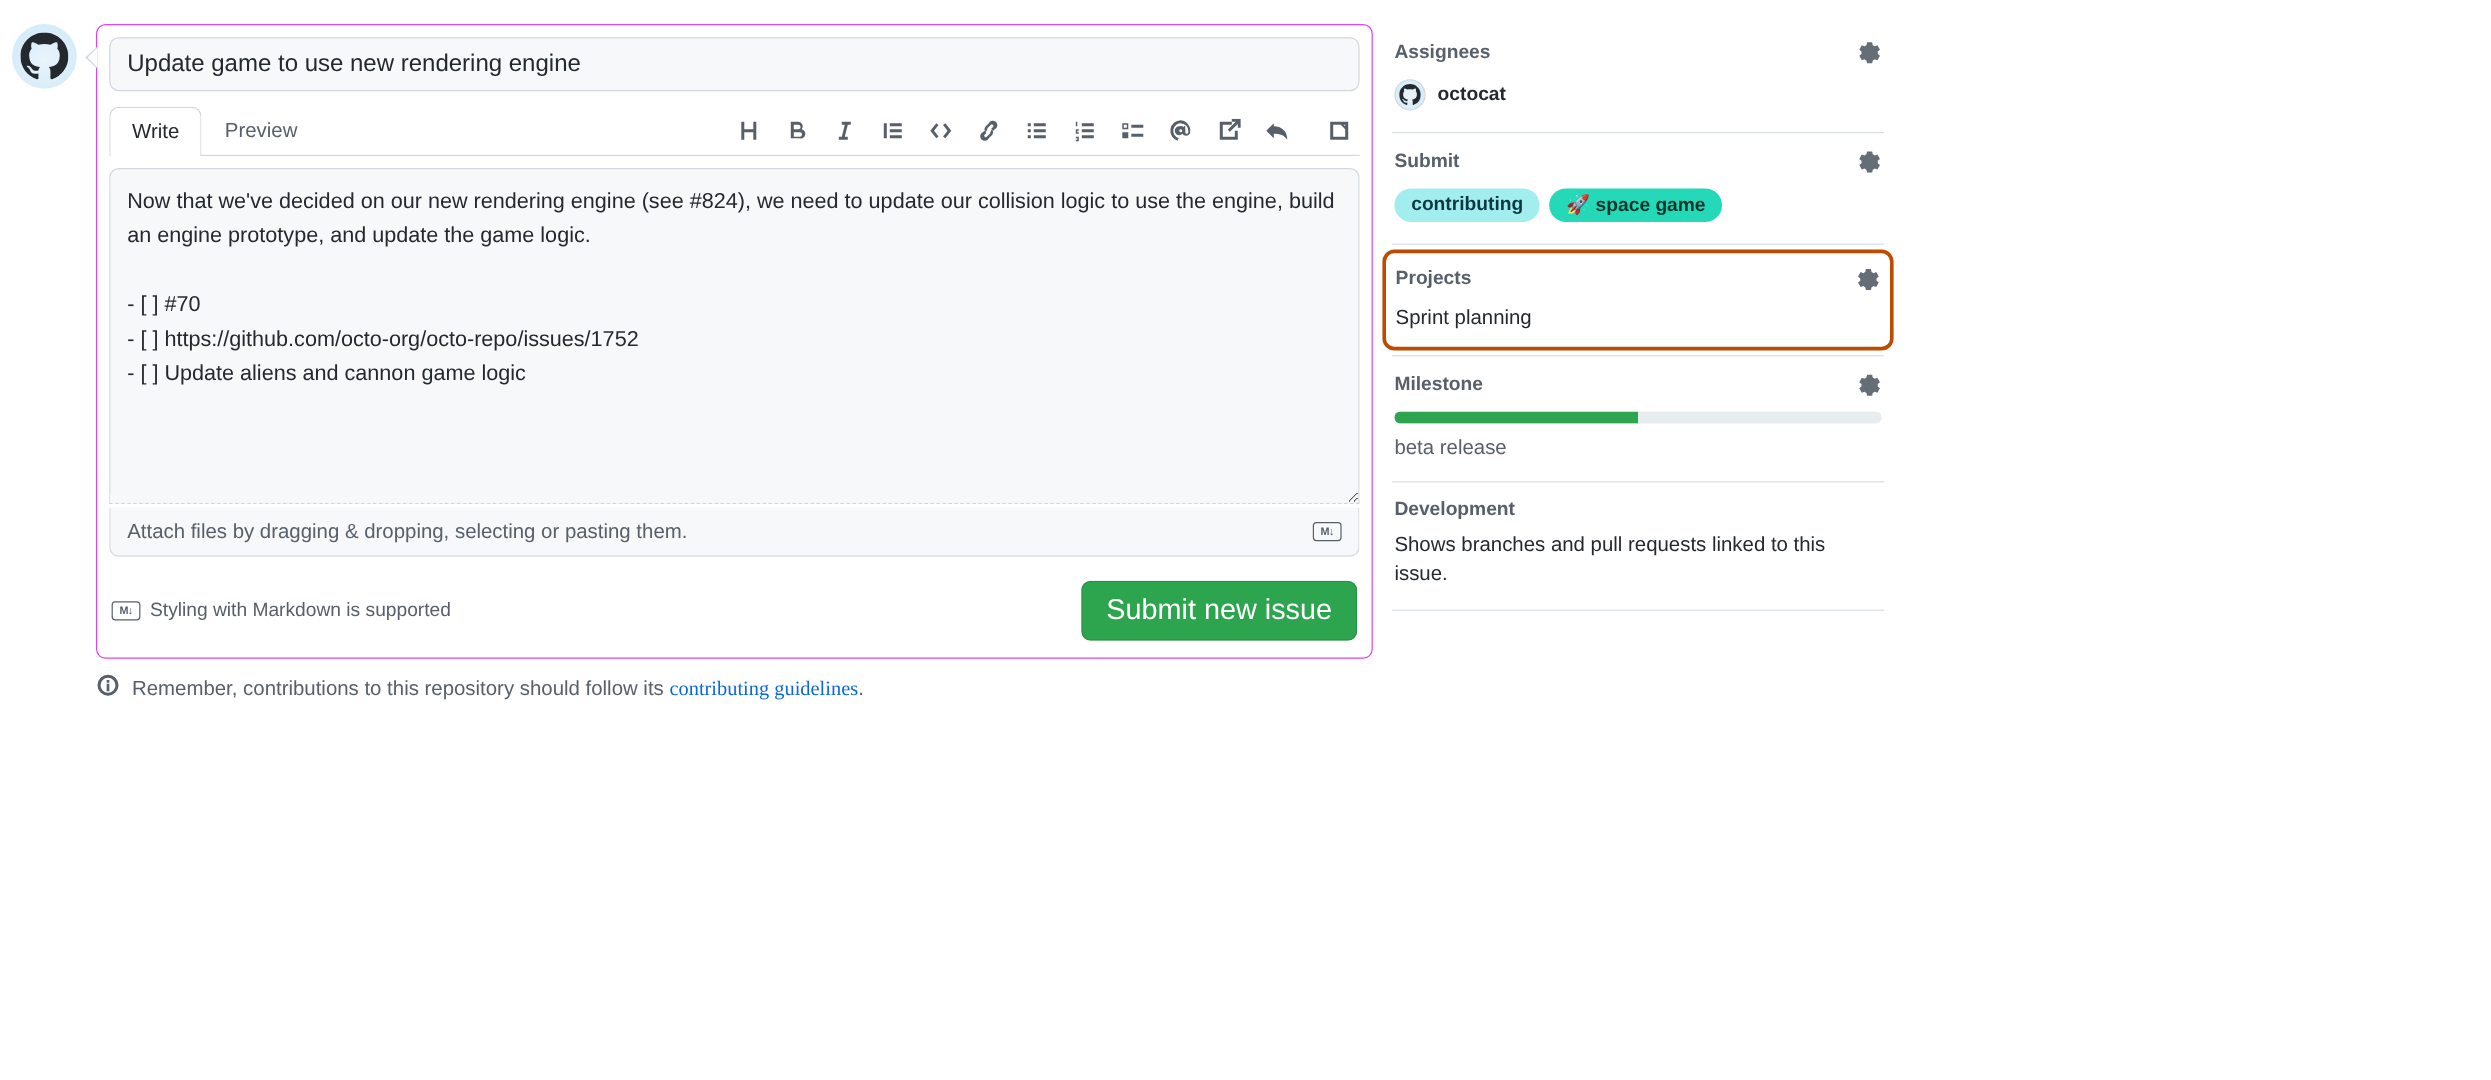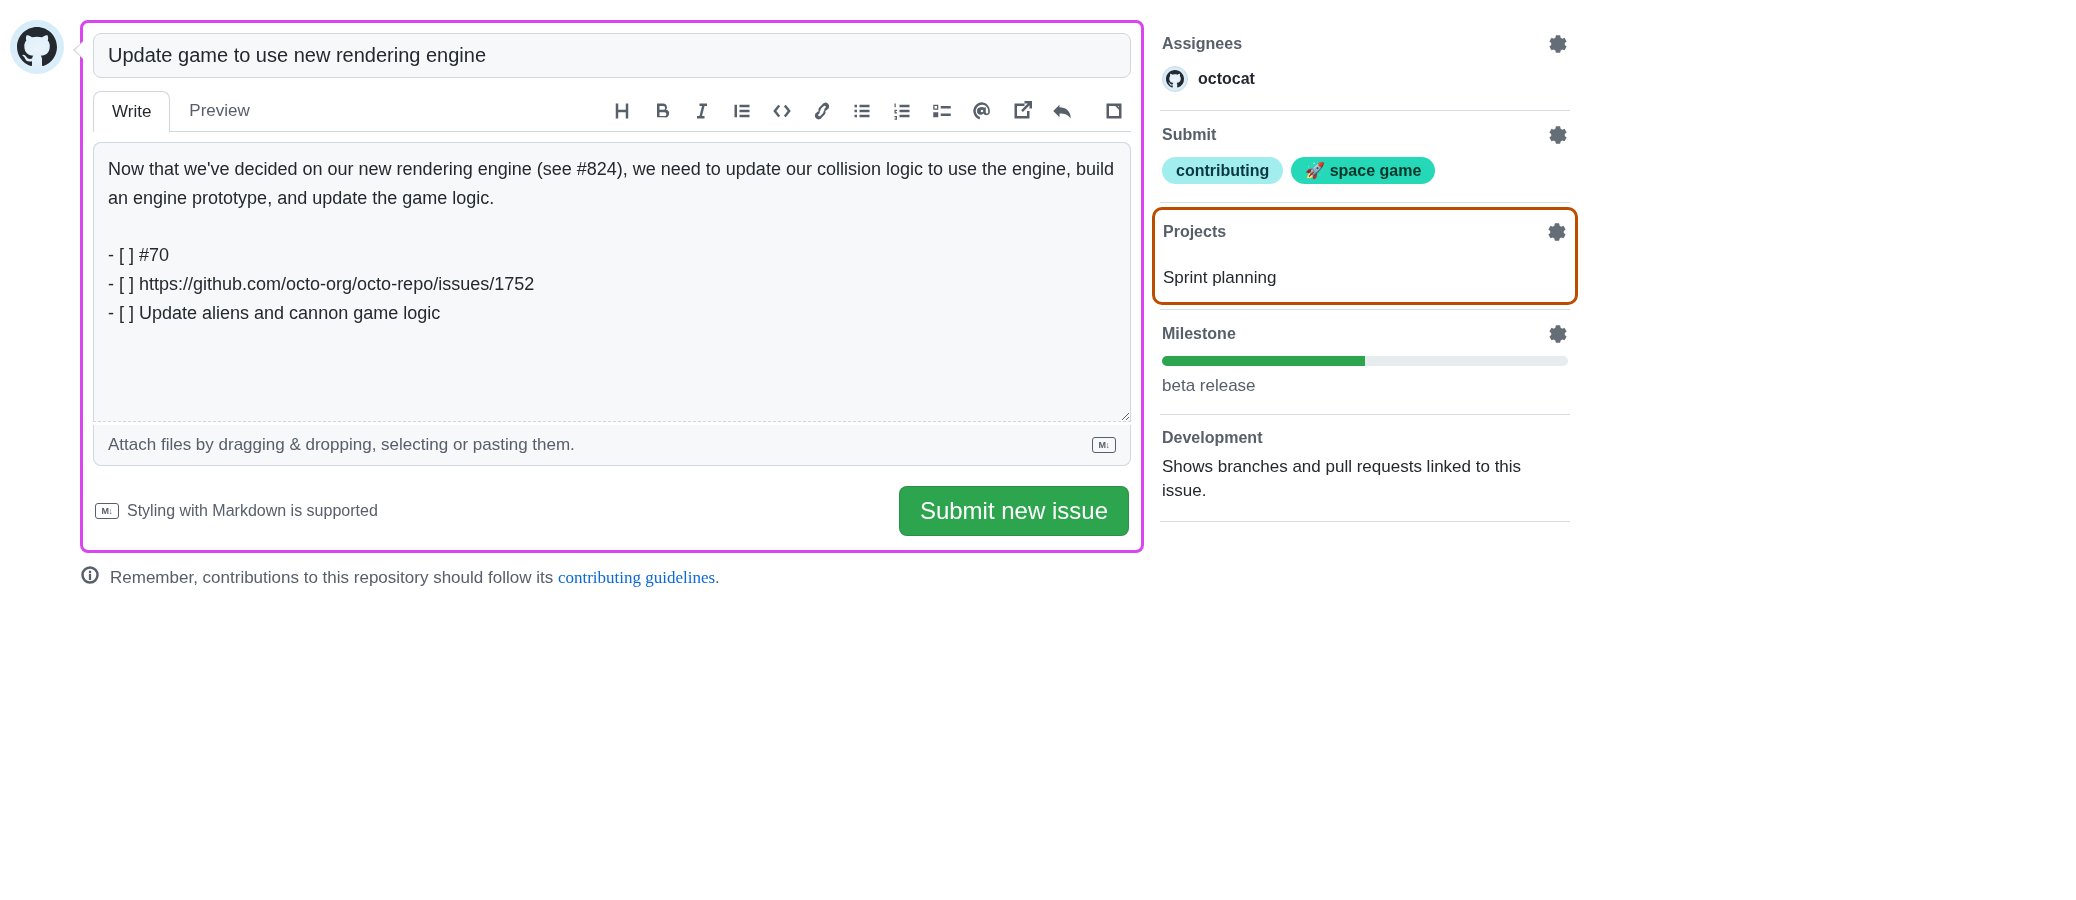--- a/index.html
+++ b/index.html
@@ -25,21 +25,21 @@
     border-radius: 50%;
     background: radial-gradient(circle at 50% 55%, #eaf4fb 0%, #d5ecf9 70%);
     display:flex; align-items:center; justify-content:center;
     overflow:hidden;
   }
   .main-col {
     flex: 1 1 auto;
     min-width: 0;
   }
   .comment-box {
-    border: 3px solid #d946ef;
+    border: 1px solid #d946ef;
     border-radius: 8px;
     position: relative;
     background: #ffffff;
   }
   .comment-box::before {
     content:"";
     position:absolute;
     top:18px; left:-10px;
     width:0;height:0;
     border-top:9px solid transparent;
@@ -187,21 +187,21 @@
     font-size:16px;
     font-weight:600;
     display:inline-flex;align-items:center;gap:6px;
   }
   .projects-highlight {
     border:3px solid #bc4c00;
     border-radius:10px;
     padding:12px 8px 14px 8px;
     margin: 4px -8px;
   }
-  .projects-highlight .side-head { margin-bottom:26px; }
+  .projects-highlight .side-head { margin-bottom:12px; }
   .project-name { font-size:17px; color:#24292f; }
   .milestone-bar {
     height:10px;
     background:#e7ecef;
     border-radius:5px;
     overflow:hidden;
     margin-bottom:10px;
   }
   .milestone-fill { height:100%; background:#2da44e; }
   .dev-text { font-size:17px; color:#24292f; line-height:1.4; }

